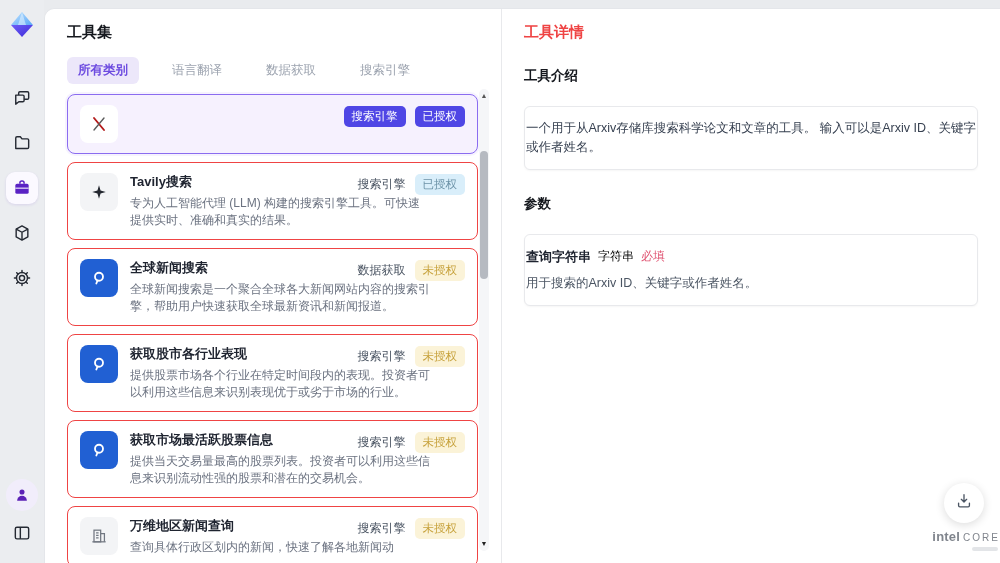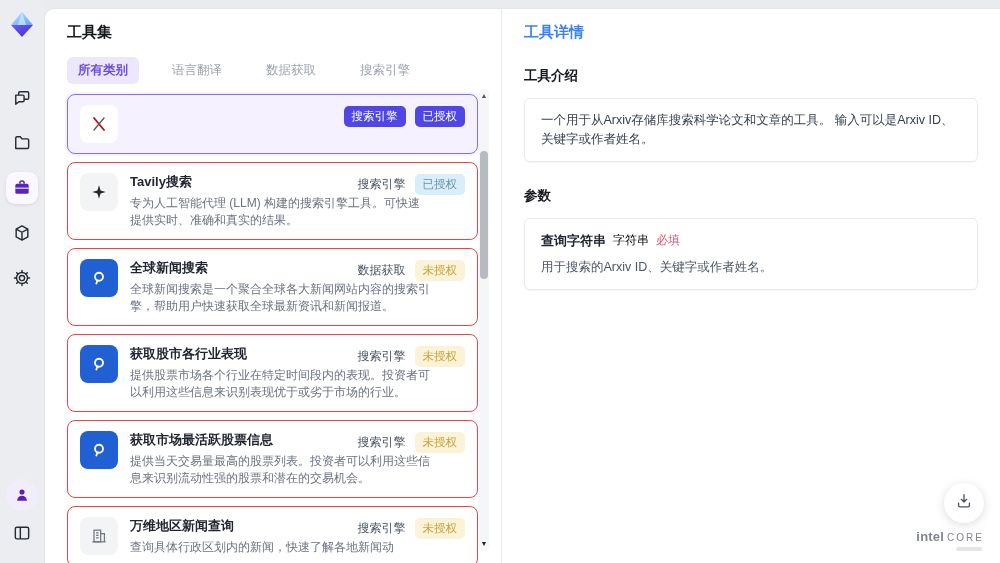--- a/index.html
+++ b/index.html
@@ -44,32 +44,32 @@
 
   
   .scrollbar { position:absolute; top:80px; right:12px; width:10px; height:462px; background:#f5f6f8; border-radius:5px; }
   .scroll-thumb { position:absolute; top:62px; left:1px; width:8px; height:128px; background:#b6bac1; border-radius:4px; cursor:grab; }
   .scroll-arrow { position:absolute; left:0; width:10px; text-align:center; font-size:7px; color:#555; line-height:10px; cursor:pointer; }
   .scroll-arrow.up { top:2px; }
   .scroll-arrow.down { bottom:2px; color:#222; }
 
   
   .right-pane { position:absolute; left:456px; top:0; right:0; height:100%; border-left:1px solid #e8e9ec; padding:14px 22px 0 22px; }
-  .detail-title { font-size:15px; font-weight:bold; color:#3b82f6; }
+  .detail-title { font-size:15px; font-weight:bold; color:#ef4444; }
   .section-heading { font-size:13.5px; font-weight:bold; color:#15181e; margin-top:25px; }
-  .info-box { margin-top:13px; border:1px solid #e8e9ec; border-radius:6px; background:#fff; box-shadow:0 1px 2px rgba(0,0,0,.04); padding:12px 16px; font-size:12.5px; color:#374151; line-height:1.5; }
+  .info-box { margin-top:21px; border:1px solid #e8e9ec; border-radius:6px; background:#fff; box-shadow:0 1px 2px rgba(0,0,0,.04); padding:12px 1px; font-size:12.5px; color:#374151; line-height:1.5; }
   .param-line1 { display:flex; align-items:flex-start; gap:7px; }
   .param-name { font-size:13px; font-weight:bold; color:#1f2430; }
   .param-type { font-size:12px; color:#000000; }
   .param-required { font-size:12px; color:#e05573; }
   .param-desc { margin-top:8px; font-size:12.5px; color:#4b5563; }
 
   
   .fab { position:absolute; right:16px; bottom:40px; width:40px; height:40px; border-radius:50%; background:#fff; box-shadow:0 2px 10px rgba(0,0,0,.14); display:flex; align-items:center; justify-content:center; cursor:pointer; z-index:6; }
-  .brand { position:absolute; right:16px; bottom:12px; text-align:center; color:#80858d; z-index:6; }
+  .brand { position:absolute; right:0; bottom:12px; text-align:center; color:#80858d; z-index:6; }
   .brand .intel { font-size:13px; font-weight:bold; letter-spacing:.2px; }
   .brand .core { font-size:10px; letter-spacing:2px; margin-left:3px; }
   .brand .smudge { width:26px; height:4px; background:#e3e5e8; border-radius:2px; margin:2px 2px 0 auto; }
 </style>
 </head>
 <body>
 
 <div class="rail">
   <div class="logo">
     <svg width="30" height="30" viewBox="0 0 30 30">

